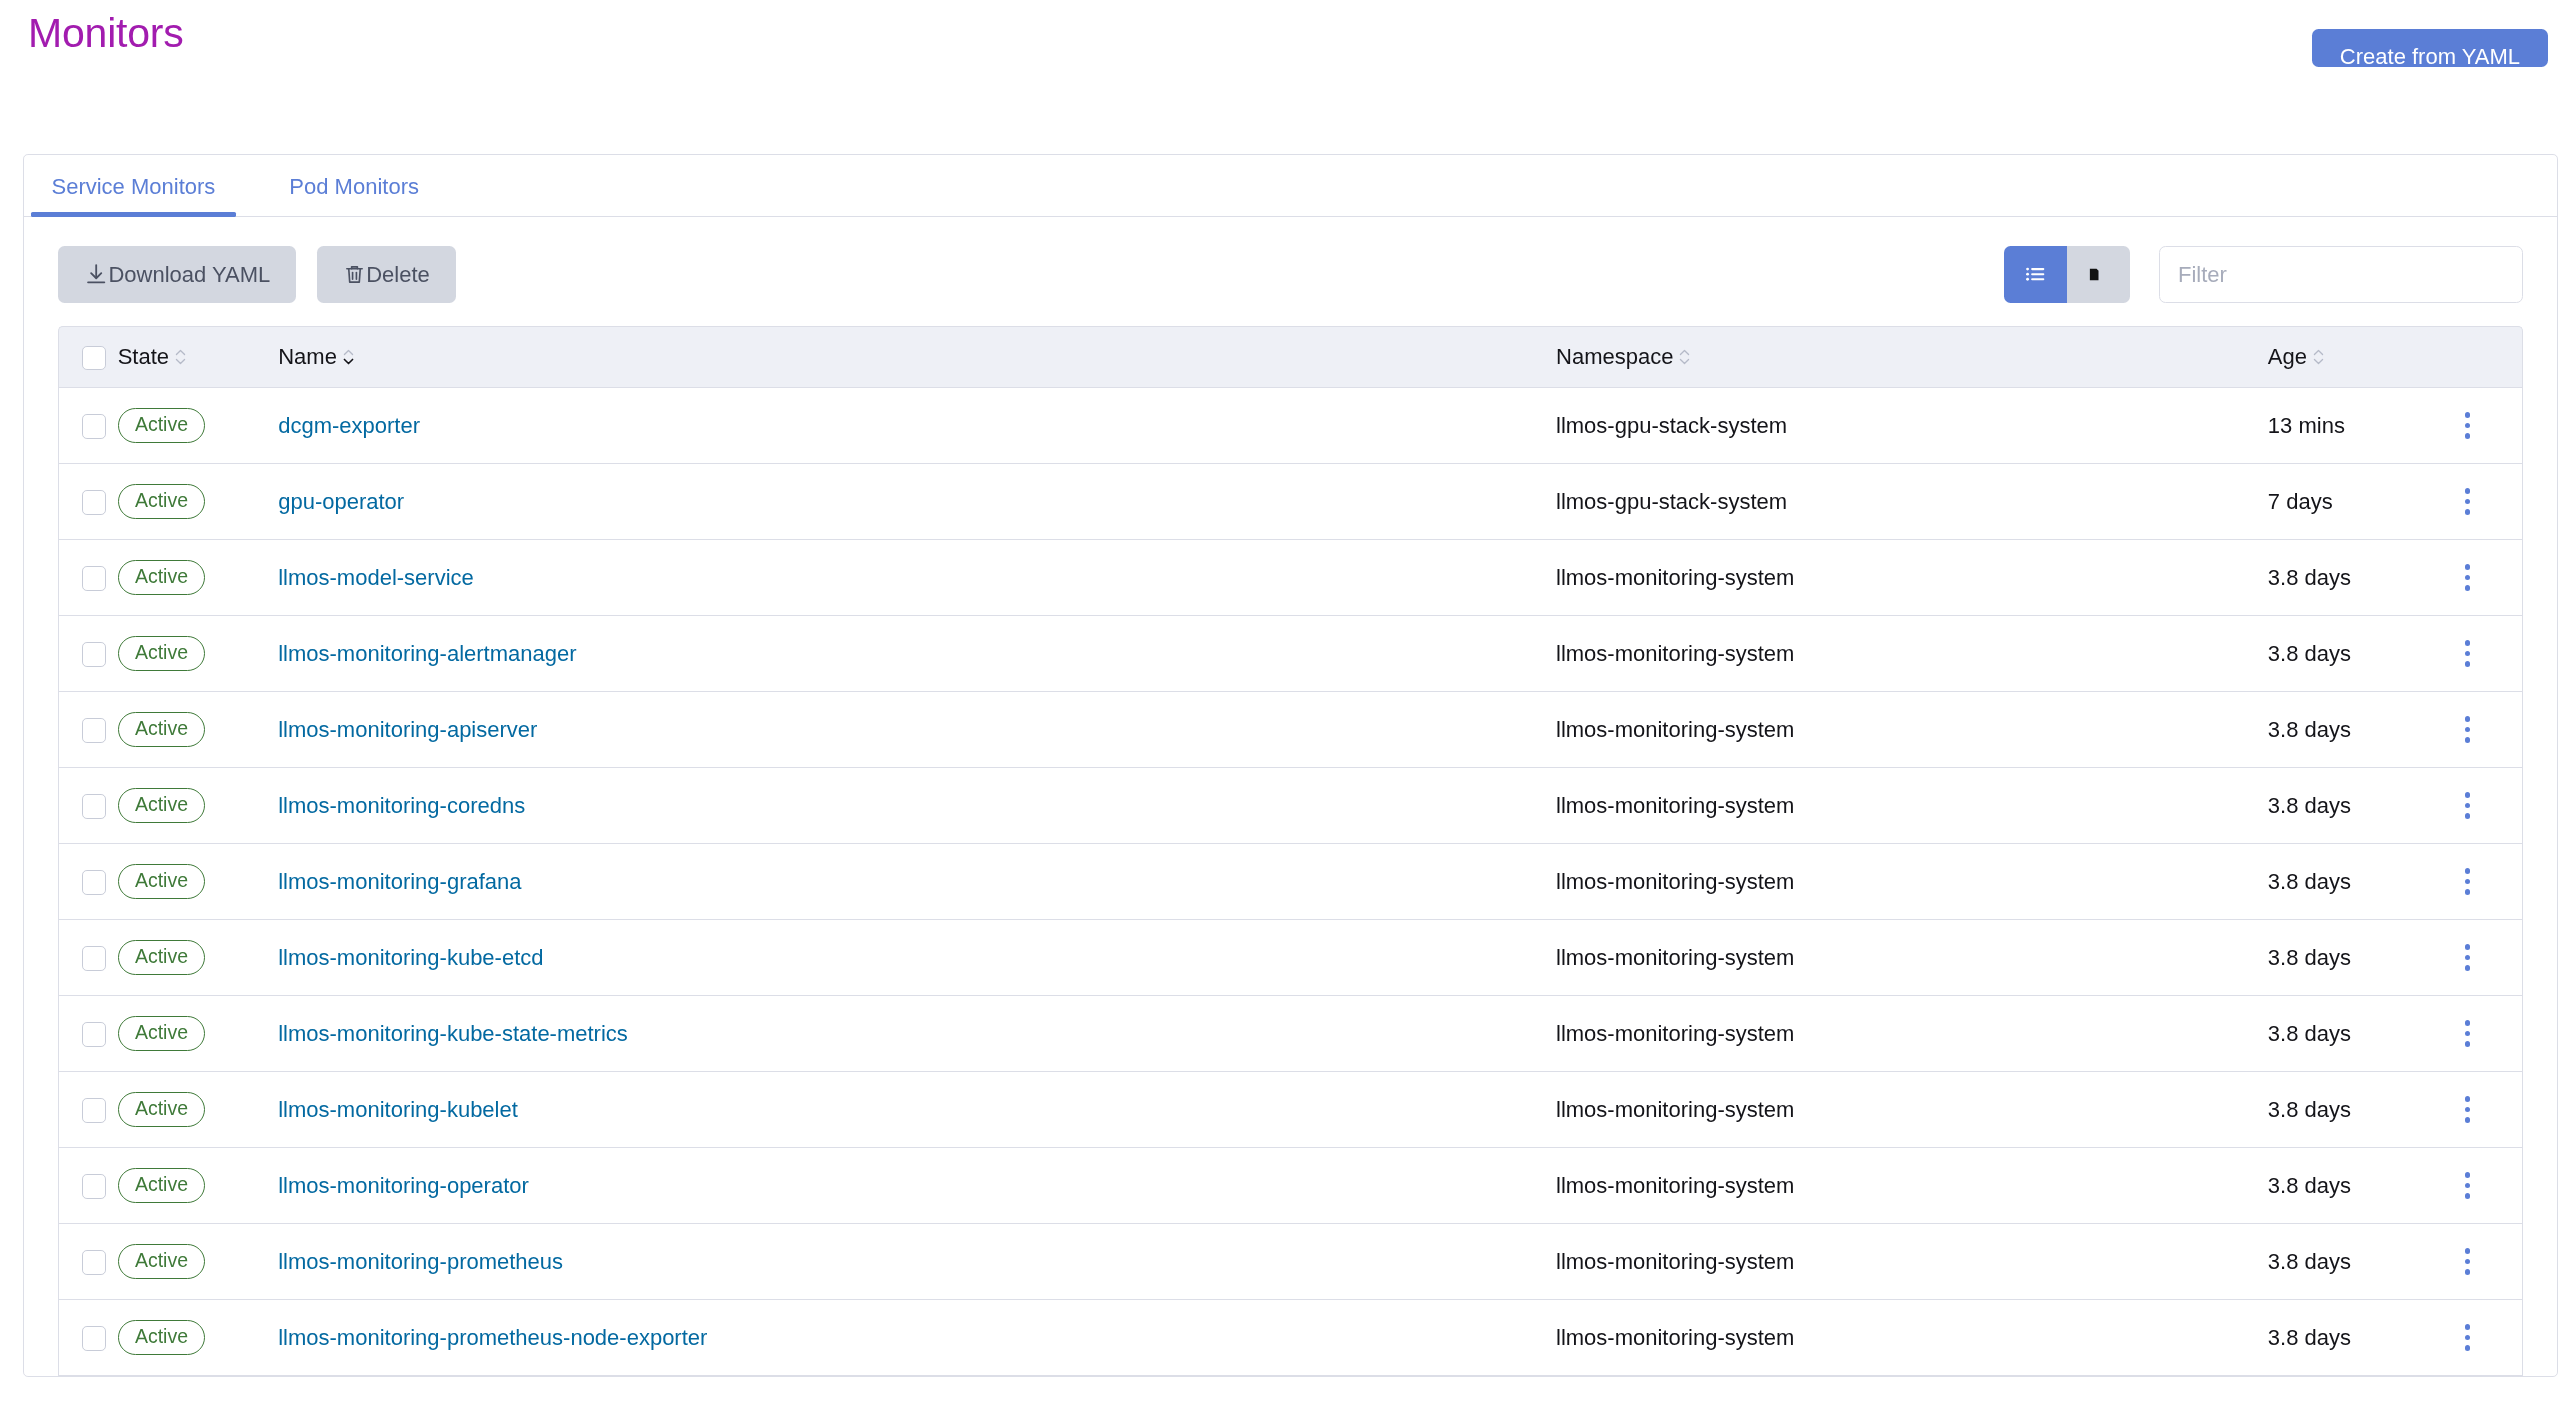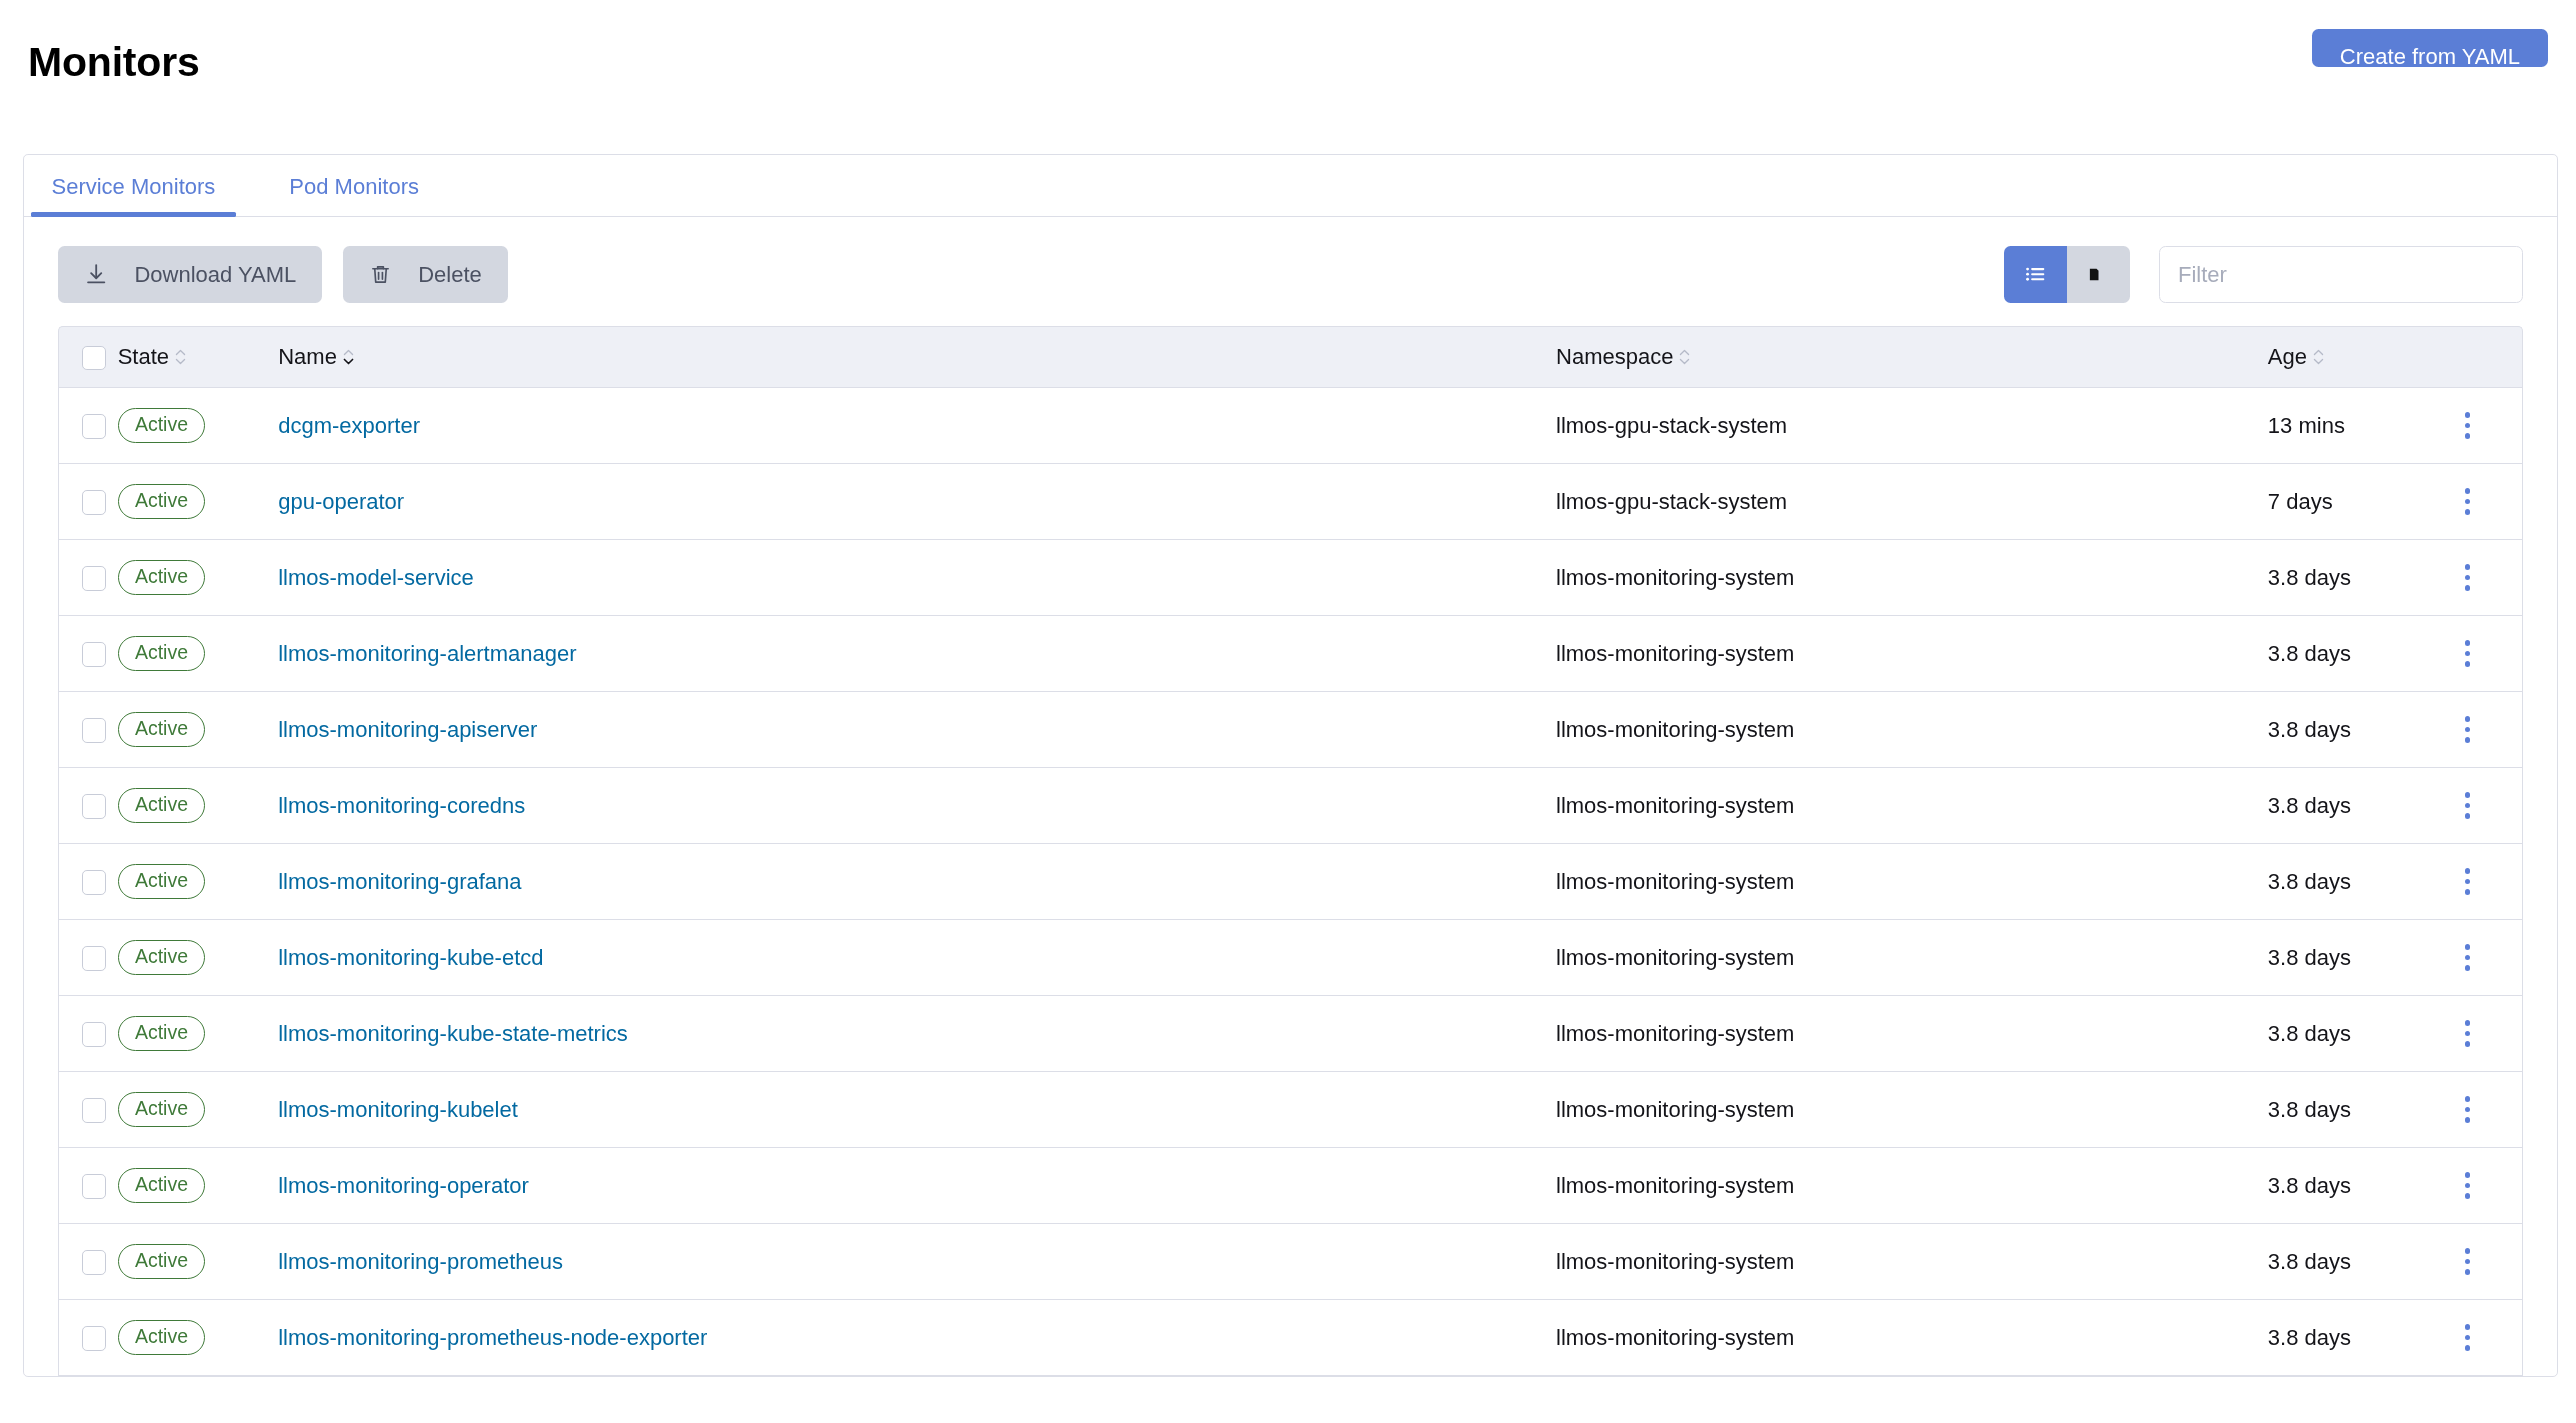--- a/index.html
+++ b/index.html
@@ -15,24 +15,24 @@
   .page-header {
     position: relative;
     height: 114px;
     padding: 0 28px;
     display: flex;
     align-items: flex-start;
     justify-content: space-between;
   }
   .page-title {
     font-size: 41px;
-    font-weight: 700;
+    font-weight: 400;
     letter-spacing: -0.2px;
-    color: #000000;
-    margin-top: 39px;
+    color: #a21caf;
+    margin-top: 10px;
   }
   .btn-primary {
     margin-top: 29px;
     background: #5b7ed6;
     color: #ffffff;
     border: none;
     border-radius: 6.5px;
     font-size: 22px;
     font-family: "Liberation Sans", sans-serif;
     padding: 0 28px;
@@ -85,21 +85,21 @@
   .toolbar {
     display: flex;
     align-items: center;
     justify-content: space-between;
     padding: 29px 34px 23px 34px;
   }
   .toolbar-left { display: flex; gap: 21px; }
   .btn-secondary {
     display: inline-flex;
     align-items: center;
-    gap: 26px;
+    gap: 0;
     background: #d3d7e0;
     border: none;
     border-radius: 6.5px;
     color: #4b5162;
     font-size: 22px;
     font-family: "Liberation Sans", sans-serif;
     height: 57px;
     padding: 0 26px;
     cursor: pointer;
     white-space: nowrap;

